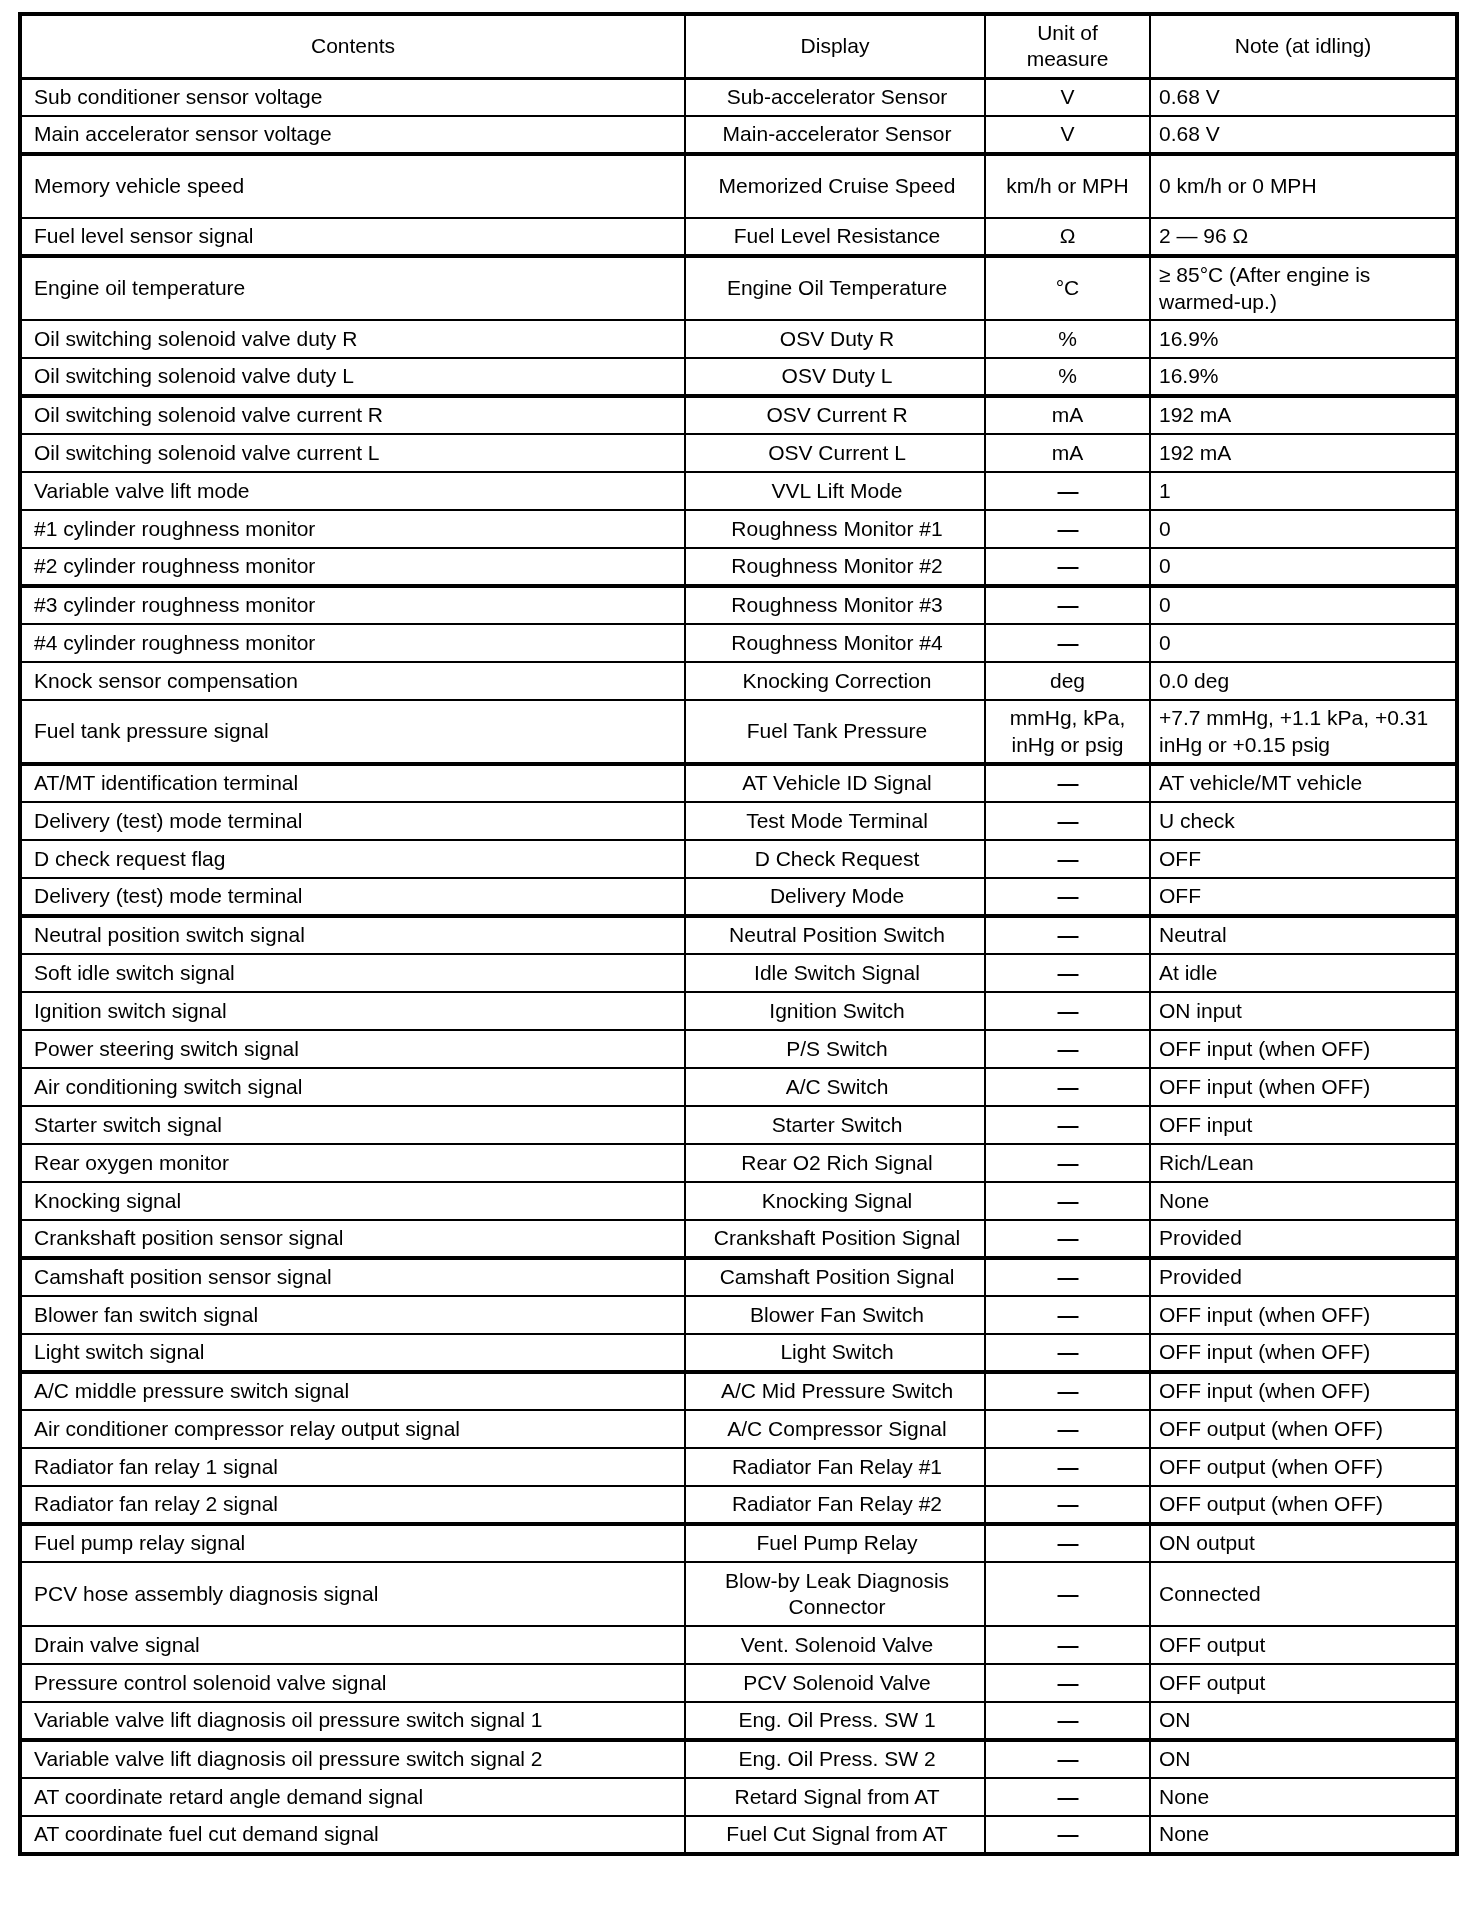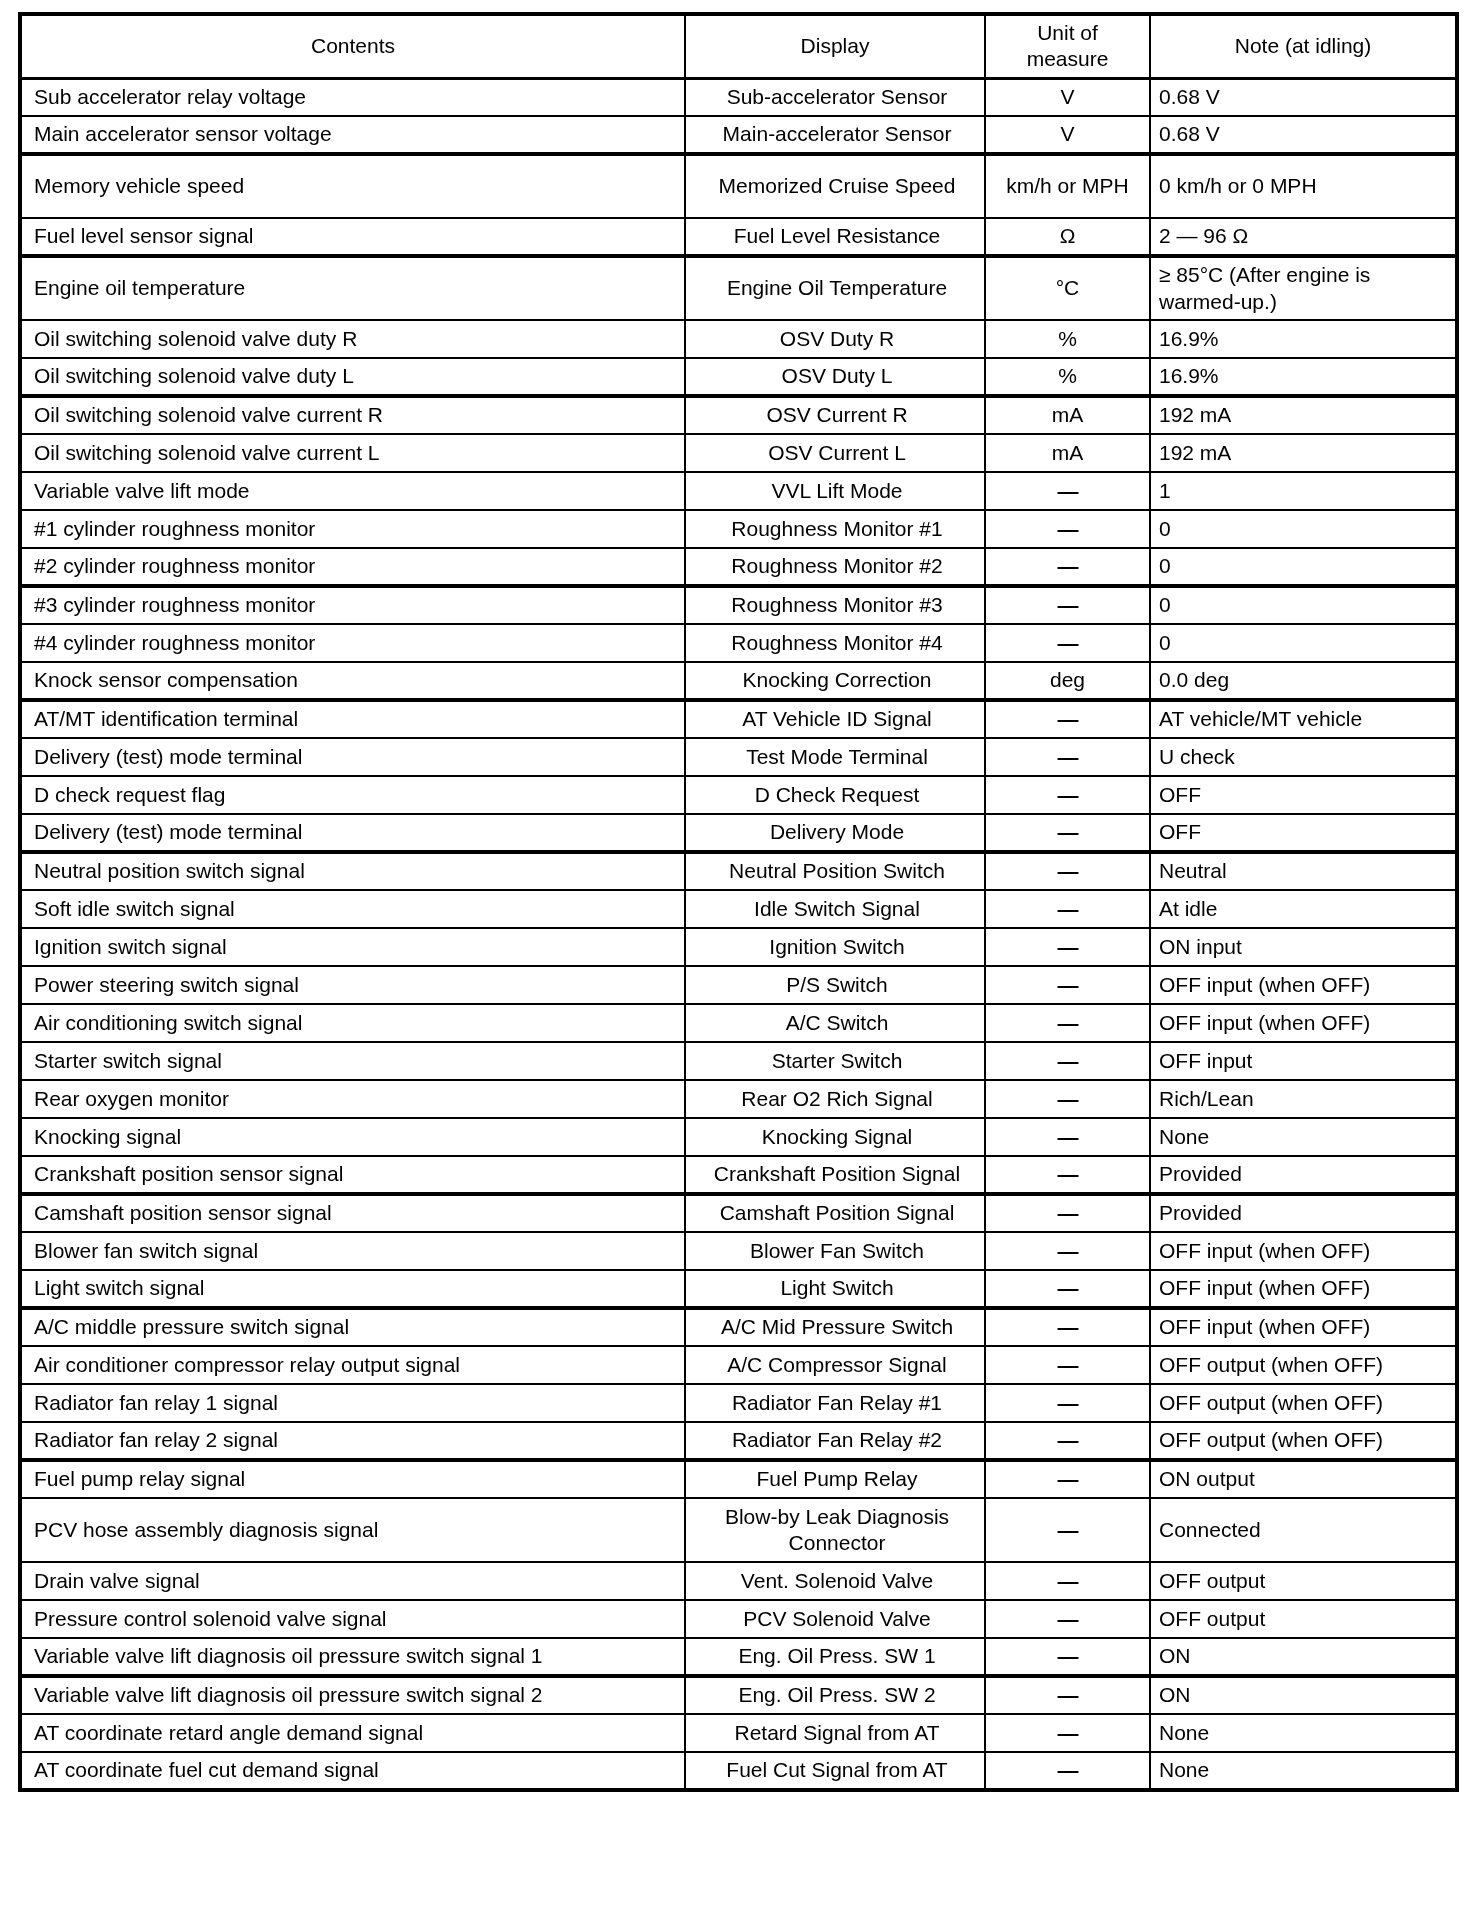--- a/index.html
+++ b/index.html
@@ -79,21 +79,21 @@
     <thead>
       <tr>
         <th class="h-contents">Contents</th>
         <th class="h-display">Display</th>
         <th class="h-unit">Unit of measure</th>
         <th class="h-note">Note (at idling)</th>
       </tr>
     </thead>
     <tbody id="table-body">
         <tr>
-          <td class="c-contents">Sub accelerator relay voltage</td>
+          <td class="c-contents">Sub conditioner sensor voltage</td>
           <td class="c-display">Sub-accelerator Sensor</td>
           <td class="c-unit">V</td>
           <td class="c-note">0.68 V</td>
         </tr>
         <tr>
           <td class="c-contents">Main accelerator sensor voltage</td>
           <td class="c-display">Main-accelerator Sensor</td>
           <td class="c-unit">V</td>
           <td class="c-note">0.68 V</td>
         </tr>
@@ -168,20 +168,26 @@
           <td class="c-display">Roughness Monitor #4</td>
           <td class="c-unit"><span class="dash">—</span></td>
           <td class="c-note">0</td>
         </tr>
         <tr>
           <td class="c-contents">Knock sensor compensation</td>
           <td class="c-display">Knocking Correction</td>
           <td class="c-unit">deg</td>
           <td class="c-note">0.0 deg</td>
         </tr>
+        <tr class="tall">
+          <td class="c-contents">Fuel tank pressure signal</td>
+          <td class="c-display">Fuel Tank Pressure</td>
+          <td class="c-unit">mmHg, kPa, inHg or psig</td>
+          <td class="c-note">+7.7 mmHg, +1.1 kPa, +0.31 inHg or +0.15 psig</td>
+        </tr>
         <tr class="thick-top">
           <td class="c-contents">AT/MT identification terminal</td>
           <td class="c-display">AT Vehicle ID Signal</td>
           <td class="c-unit"><span class="dash">—</span></td>
           <td class="c-note">AT vehicle/MT vehicle</td>
         </tr>
         <tr>
           <td class="c-contents">Delivery (test) mode terminal</td>
           <td class="c-display">Test Mode Terminal</td>
           <td class="c-unit"><span class="dash">—</span></td>

